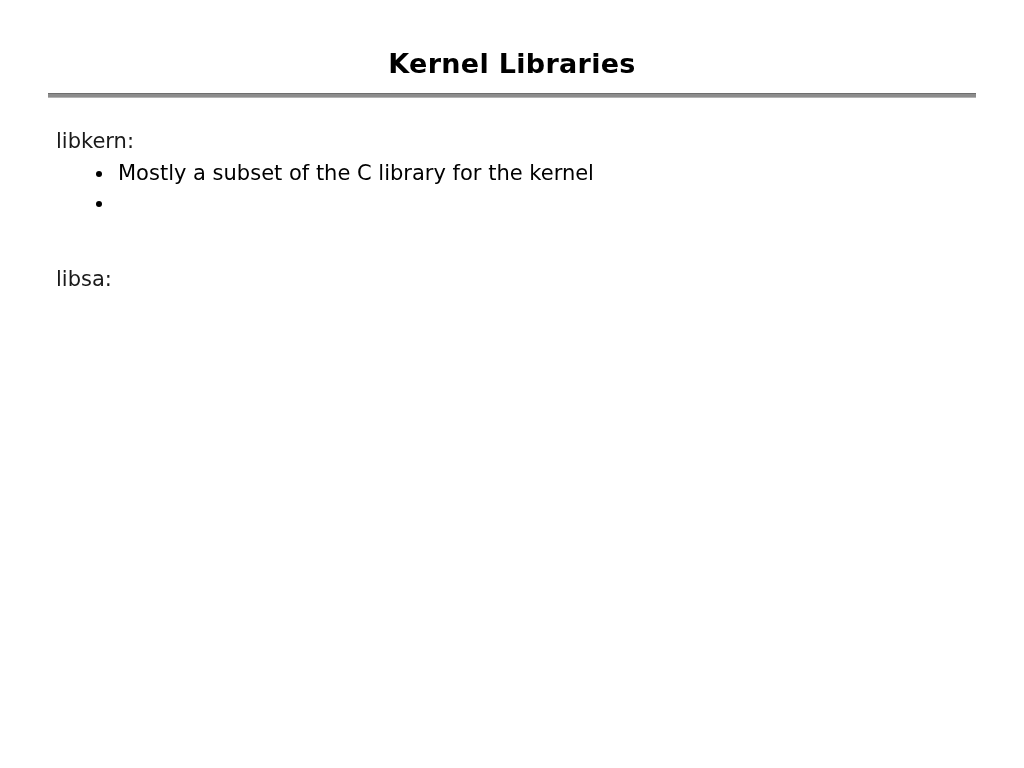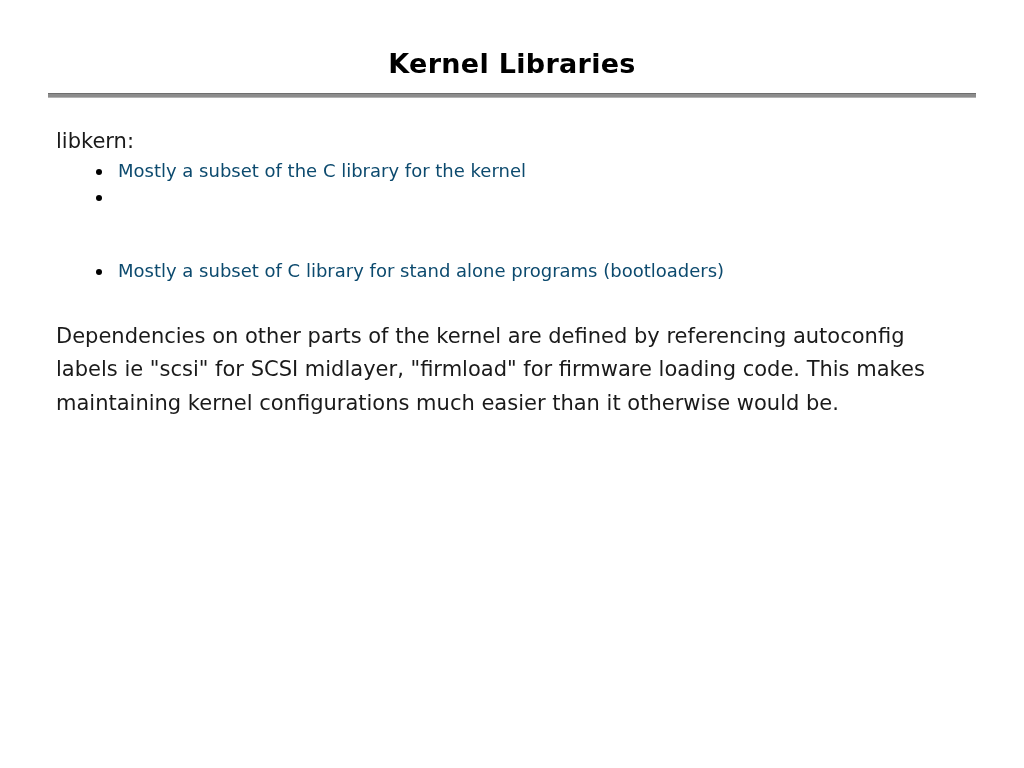--- a/index.html
+++ b/index.html
@@ -45,24 +45,24 @@
     margin: 7px 0 6px 0;
     color: #1a1a1a;
   }
   ul.bullets {
     list-style: none;
     margin: 0 0 0 0;
     padding: 0 0 0 40px;
   }
   ul.bullets li {
     position: relative;
-    font-size: 18px;
+    font-size: 21px;
     line-height: 1.45;
     padding-left: 22px;
-    color: #0c4a6e;
+    color: #000000;
     white-space: nowrap;
   }
   ul.bullets li .dot {
     position: absolute;
     left: 0;
     top: 0.62em;
     width: 6px;
     height: 6px;
     background: #000000;
     border-radius: 50%;
@@ -92,25 +92,19 @@
         <span class="dot"></span>
         <span>Mostly a subset of the C library for the kernel</span>
       </li>
       <li>
         <span class="dot"></span>
       </li>
     </ul>
 
     <div class="gap-large"></div>
 
-    <ul class="bullets">
-      <li>
-        <span class="dot"></span>
-        <span>Mostly a subset of C library for stand alone programs (bootloaders)</span>
-      </li>
-    </ul>
+    <div class="lead">libsa:</div>
 
     <div class="gap-mid"></div>
 
-    <div class="para">Dependencies on other parts of the kernel are defined by referencing autoconfig labels ie "scsi" for SCSI midlayer, "firmload" for firmware loading code. This makes maintaining kernel configurations much easier than it otherwise would be.</div>
 
   </div>
 </div>
 
 </body></html>

